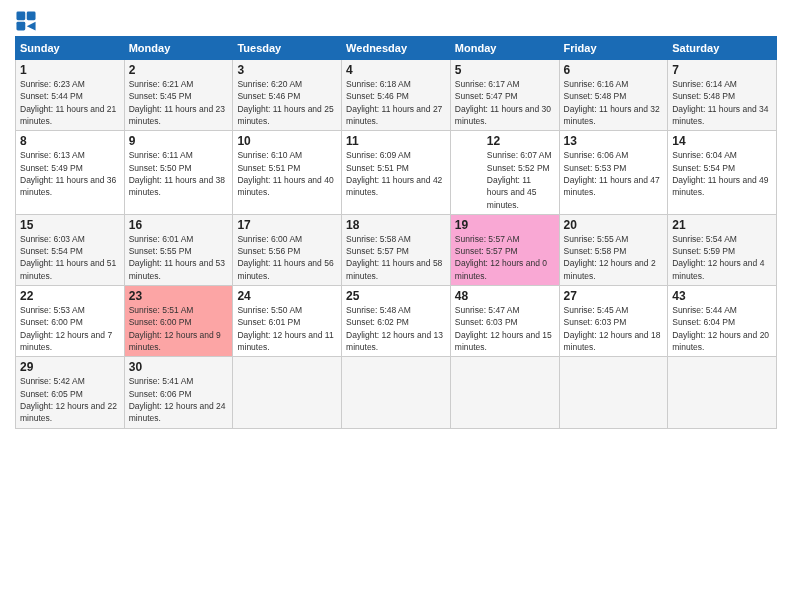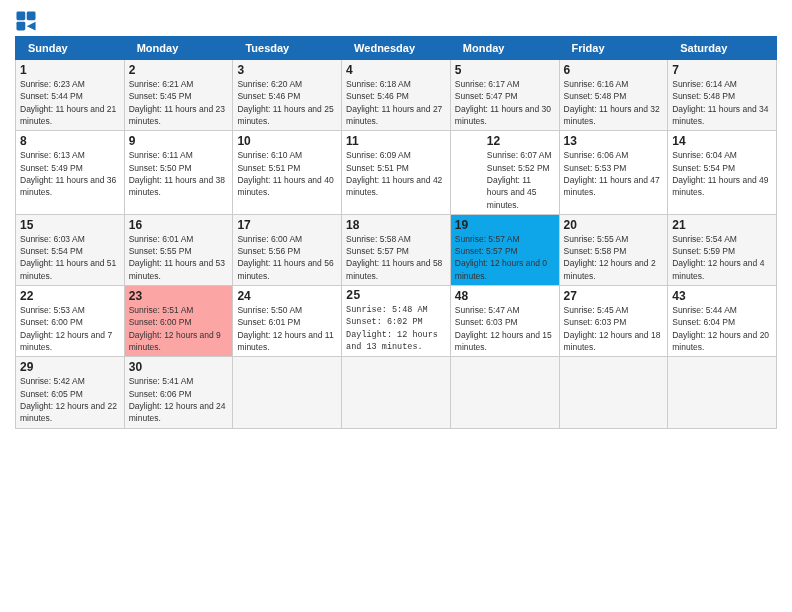--- a/index.html
+++ b/index.html
@@ -52,21 +52,21 @@
       color: #555;
     }
     .calendar {
       width: 100%;
       border-collapse: collapse;
       font-size: 9.5px;
     }
     .calendar th {
       background: #1a6bb5;
       color: #fff;
-      padding: 5px 12px;
+      padding: 5px 4px;
       font-size: 11px;
       font-weight: bold;
       text-align: left;
       border: 1px solid #1a6bb5;
     }
     .calendar td {
       border: 1px solid #ccc;
       vertical-align: top;
       padding: 3px 4px;
       width: calc(100% / 7);
@@ -201,21 +201,21 @@
             <div class="day-info">Sunrise: 6:01 AM<br>Sunset: 5:55 PM<br>Daylight: 11 hours and 53 minutes.</div>
           </td>
           <td style="background: rgb(245, 245, 245);">
             <span class="day-num">17</span>
             <div class="day-info">Sunrise: 6:00 AM<br>Sunset: 5:56 PM<br>Daylight: 11 hours and 56 minutes.</div>
           </td>
           <td style="background: rgb(245, 245, 245);">
             <span class="day-num">18</span>
             <div class="day-info">Sunrise: 5:58 AM<br>Sunset: 5:57 PM<br>Daylight: 11 hours and 58 minutes.</div>
           </td>
-          <td style="background: #0ea5e9;">
+          <td style="background: #f9a8d4;">
             <span class="day-num">19</span>
             <div class="day-info">Sunrise: 5:57 AM<br>Sunset: 5:57 PM<br>Daylight: 12 hours and 0 minutes.</div>
           </td>
           <td style="background: rgb(245, 245, 245);">
             <span class="day-num">20</span>
             <div class="day-info">Sunrise: 5:55 AM<br>Sunset: 5:58 PM<br>Daylight: 12 hours and 2 minutes.</div>
           </td>
           <td style="background: rgb(245, 245, 245);">
             <span class="day-num">21</span>
             <div class="day-info">Sunrise: 5:54 AM<br>Sunset: 5:59 PM<br>Daylight: 12 hours and 4 minutes.</div>
@@ -227,21 +227,21 @@
             <div class="day-info">Sunrise: 5:53 AM<br>Sunset: 6:00 PM<br>Daylight: 12 hours and 7 minutes.</div>
           </td>
           <td style="background: #fca5a5;">
             <span class="day-num">23</span>
             <div class="day-info">Sunrise: 5:51 AM<br>Sunset: 6:00 PM<br>Daylight: 12 hours and 9 minutes.</div>
           </td>
           <td style="background: rgb(255, 255, 255);">
             <span class="day-num">24</span>
             <div class="day-info">Sunrise: 5:50 AM<br>Sunset: 6:01 PM<br>Daylight: 12 hours and 11 minutes.</div>
           </td>
-          <td style="background: rgb(255, 255, 255); font-family: Liberation Mono, monospace;">
+          <td style="background: rgb(255, 255, 255);">
             <span class="day-num">25</span>
             <div class="day-info">Sunrise: 5:48 AM<br>Sunset: 6:02 PM<br>Daylight: 12 hours and 13 minutes.</div>
           </td>
           <td style="background: rgb(255, 255, 255);">
             <span class="day-num">48</span>
             <div class="day-info">Sunrise: 5:47 AM<br>Sunset: 6:03 PM<br>Daylight: 12 hours and 15 minutes.</div>
           </td>
           <td style="background: rgb(255, 255, 255);">
             <span class="day-num">27</span>
             <div class="day-info">Sunrise: 5:45 AM<br>Sunset: 6:03 PM<br>Daylight: 12 hours and 18 minutes.</div>

